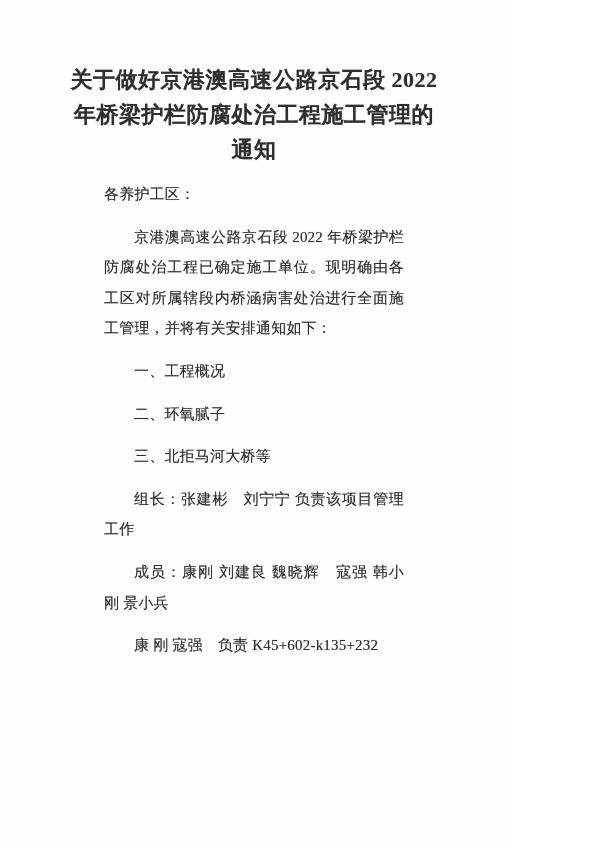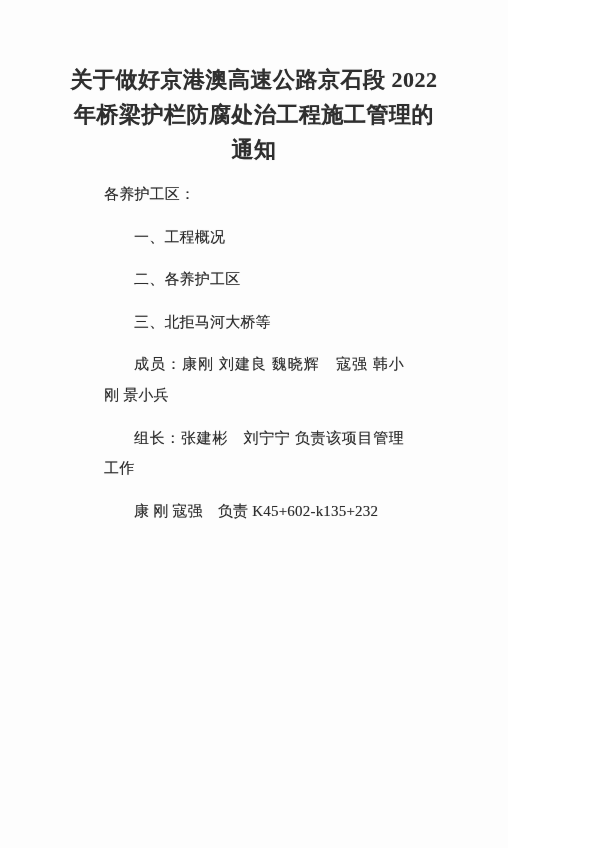--- a/index.html
+++ b/index.html
@@ -43,31 +43,32 @@
 <body>
 
 <div class="page">
 
   <h1 class="doc-title">关于做好京港澳高速公路京石段 2022 年桥梁护栏防腐处治工程施工管理的通知</h1>
 
   <div class="doc-body">
 
     <p>各养护工区：</p>
 
+    <p class="indent">京港澳高速公路京石段 2022 年桥梁护栏防腐处治工程已确定施工单位。现明确由各工区对所属辖段内桥涵病害处治进行全面施工管理，并将有关安排通知如下：</p>
 
     <p class="indent">一、工程概况</p>
 
 
-    <p class="indent">二、各养护工区</p>
+    <p class="indent">二、环氧腻子</p>
 
 
     <p class="indent">三、北拒马河大桥等</p>
 
 
+    <p class="indent">组长：张建彬　刘宁宁 负责该项目管理工作</p>
+
     <p class="indent">成员：康刚 刘建良 魏晓辉　寇强 韩小刚 景小兵</p>
-
-    <p class="indent">组长：张建彬　刘宁宁 负责该项目管理工作</p>
 
     <p class="indent">康 刚 寇强　负责 K45+602-k135+232</p>
 
 
   </div>
 </div>
 
 </body></html>

